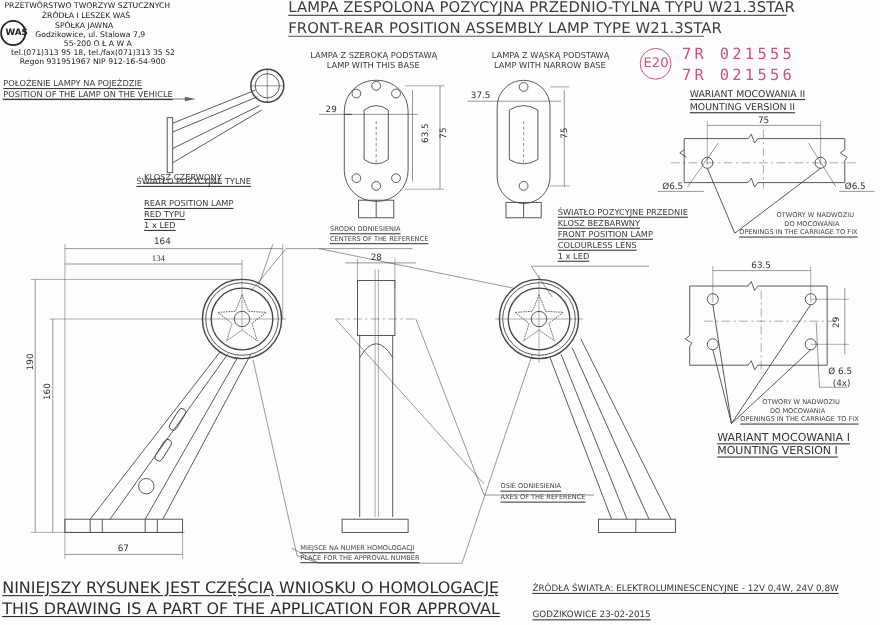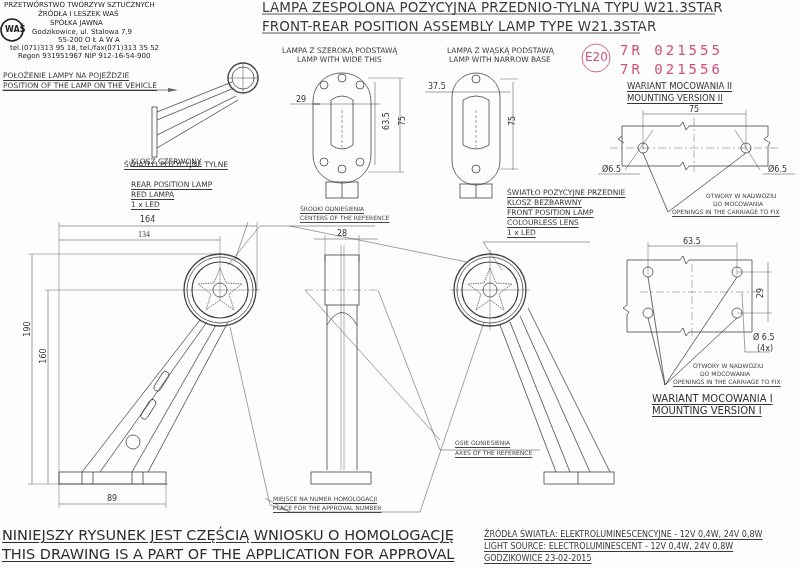--- a/index.html
+++ b/index.html
@@ -217,21 +217,21 @@
   <div class="t company" style="left:18px; top:53px;">Regon 931951967 NIP 912-16-54-900</div>
   <div class="t" style="left:5px; top:26px; font-size:8px; font-weight:bold; color:#222;">WAŚ</div>
 
   <div class="t title" style="left:262px; top:1px;">LAMPA ZESPOLONA POZYCYJNA PRZEDNIO-TYLNA  TYPU W21.3STAR</div>
   <div class="t title" style="left:262px; top:20px;">FRONT-REAR POSITION ASSEMBLY LAMP  TYPE W21.3STAR</div>
 
   <div class="t lbl u" style="left:3px; top:72px;">POŁOŻENIE LAMPY NA POJEŹDZIE</div>
   <div class="t lbl u" style="left:3px; top:82px;">POSITION OF THE LAMP ON THE VEHICLE</div>
 
   <div class="t lbl" style="left:282px; top:47px;">LAMPA Z SZEROKĄ PODSTAWĄ</div>
-  <div class="t lbl" style="left:297px; top:56px;">LAMP WITH WIDE THIS</div>
+  <div class="t lbl" style="left:297px; top:56px;">LAMP WITH THIS BASE</div>
   <div class="t dim" style="left:296px; top:96px;">29</div>
   <div class="t dim" style="left:378px; top:117px; transform:rotate(-90deg);">63.5</div>
   <div class="t dim" style="left:398px; top:117px; transform:rotate(-90deg);">75</div>
 
   <div class="t lbl" style="left:447px; top:47px;">LAMPA Z WĄSKĄ PODSTAWĄ</div>
   <div class="t lbl" style="left:449px; top:56px;">LAMP WITH NARROW BASE</div>
   <div class="t dim" style="left:428px; top:83px;">37.5</div>
   <div class="t dim" style="left:508px; top:117px; transform:rotate(-90deg);">75</div>
 
   <div class="t" style="left:585px; top:51px; font-size:12px; color:#d0507a;">E20</div>
@@ -253,44 +253,43 @@
   <div class="t dim" style="left:757px; top:345px;">(4x)</div>
   <div class="t sm" style="left:693px; top:363px;">OTWORY W NADWOZIU</div>
   <div class="t sm" style="left:700px; top:371px;">DO MOCOWANIA</div>
   <div class="t sm u" style="left:673px; top:379px;">OPENINGS IN THE CARRIAGE TO FIX</div>
   <div class="t mid u" style="left:652px; top:394px; font-size:10px;">WARIANT MOCOWANIA I</div>
   <div class="t mid u" style="left:652px; top:406px; font-size:10px;">MOUNTING VERSION I</div>
 
   <div class="t lbl u" style="left:124px; top:161px;">ŚWIATŁO POZYCYJNE TYLNE</div>
   <div class="t lbl u" style="left:131px; top:158px;text-align:right;">KLOSZ  CZERWONY</div>
   <div class="t lbl u" style="left:131px; top:181px;">REAR POSITION LAMP</div>
-  <div class="t lbl u" style="left:131px; top:191px;">RED LAMPA</div>
+  <div class="t lbl u" style="left:131px; top:191px;">RED TYPU</div>
   <div class="t lbl u" style="left:131px; top:201px;">1 x LED</div>
 
   <div class="t lbl u" style="left:507px; top:189px;">ŚWIATŁO POZYCYJNE PRZEDNIE</div>
   <div class="t lbl u" style="left:507px; top:199px;">KLOSZ BEZBARWNY</div>
   <div class="t lbl u" style="left:507px; top:209px;">FRONT POSITION LAMP</div>
   <div class="t lbl u" style="left:507px; top:219px;">COLOURLESS LENS</div>
   <div class="t lbl u" style="left:507px; top:229px;">1 x LED</div>
 
   <div class="t sm u" style="left:300px; top:206px;">ŚRODKI ODNIESIENIA</div>
   <div class="t sm u" style="left:300px; top:215px;">CENTERS OF THE REFERENCE</div>
 
   <div class="t dim" style="left:140px; top:216px;">164</div>
   <div class="t dim" style="left:138px; top:231px;font-family:Liberation Serif, serif;">134</div>
   <div class="t dim" style="left:20px; top:325px; transform:rotate(-90deg);">190</div>
   <div class="t dim" style="left:36px; top:352px; transform:rotate(-90deg);">160</div>
-  <div class="t dim" style="left:107px; top:495px;">89</div>
+  <div class="t dim" style="left:107px; top:495px;">67</div>
 
   <div class="t dim" style="left:337px; top:230px;">28</div>
 
   <div class="t sm u" style="left:455px; top:440px;">OSIE ODNIESIENIA</div>
   <div class="t sm u" style="left:455px; top:450px;">AXES OF THE REFERENCE</div>
 
   <div class="t sm u" style="left:273px; top:496px;">MIEJSCE NA NUMER HOMOLOGACJI</div>
   <div class="t sm u" style="left:273px; top:505px;">PLACE FOR THE APPROVAL NUMBER</div>
 
   <div class="t big u" style="left:2px; top:547px;">THIS DRAWING IS A PART OF THE APPLICATION FOR  APPROVAL</div>
   <div class="t big u" style="left:2px; top:528px;">NINIEJSZY RYSUNEK JEST CZĘŚCIĄ WNIOSKU O  HOMOLOGACJĘ</div>
   <div class="t lbl u" style="left:484px; top:531px; font-size:8px;">ŹRÓDŁA ŚWIATŁA: ELEKTROLUMINESCENCYJNE - 12V 0,4W, 24V 0,8W</div>
-  <div class="t lbl u" style="left:484px; top:543px; font-size:8px;">LIGHT SOURCE: ELECTROLUMINESCENT - 12V 0,4W, 24V 0,8W</div>
   <div class="t lbl u" style="left:484px; top:555px; font-size:8px;">GODZIKOWICE  23-02-2015</div>
 </div>
 
 </body></html>

